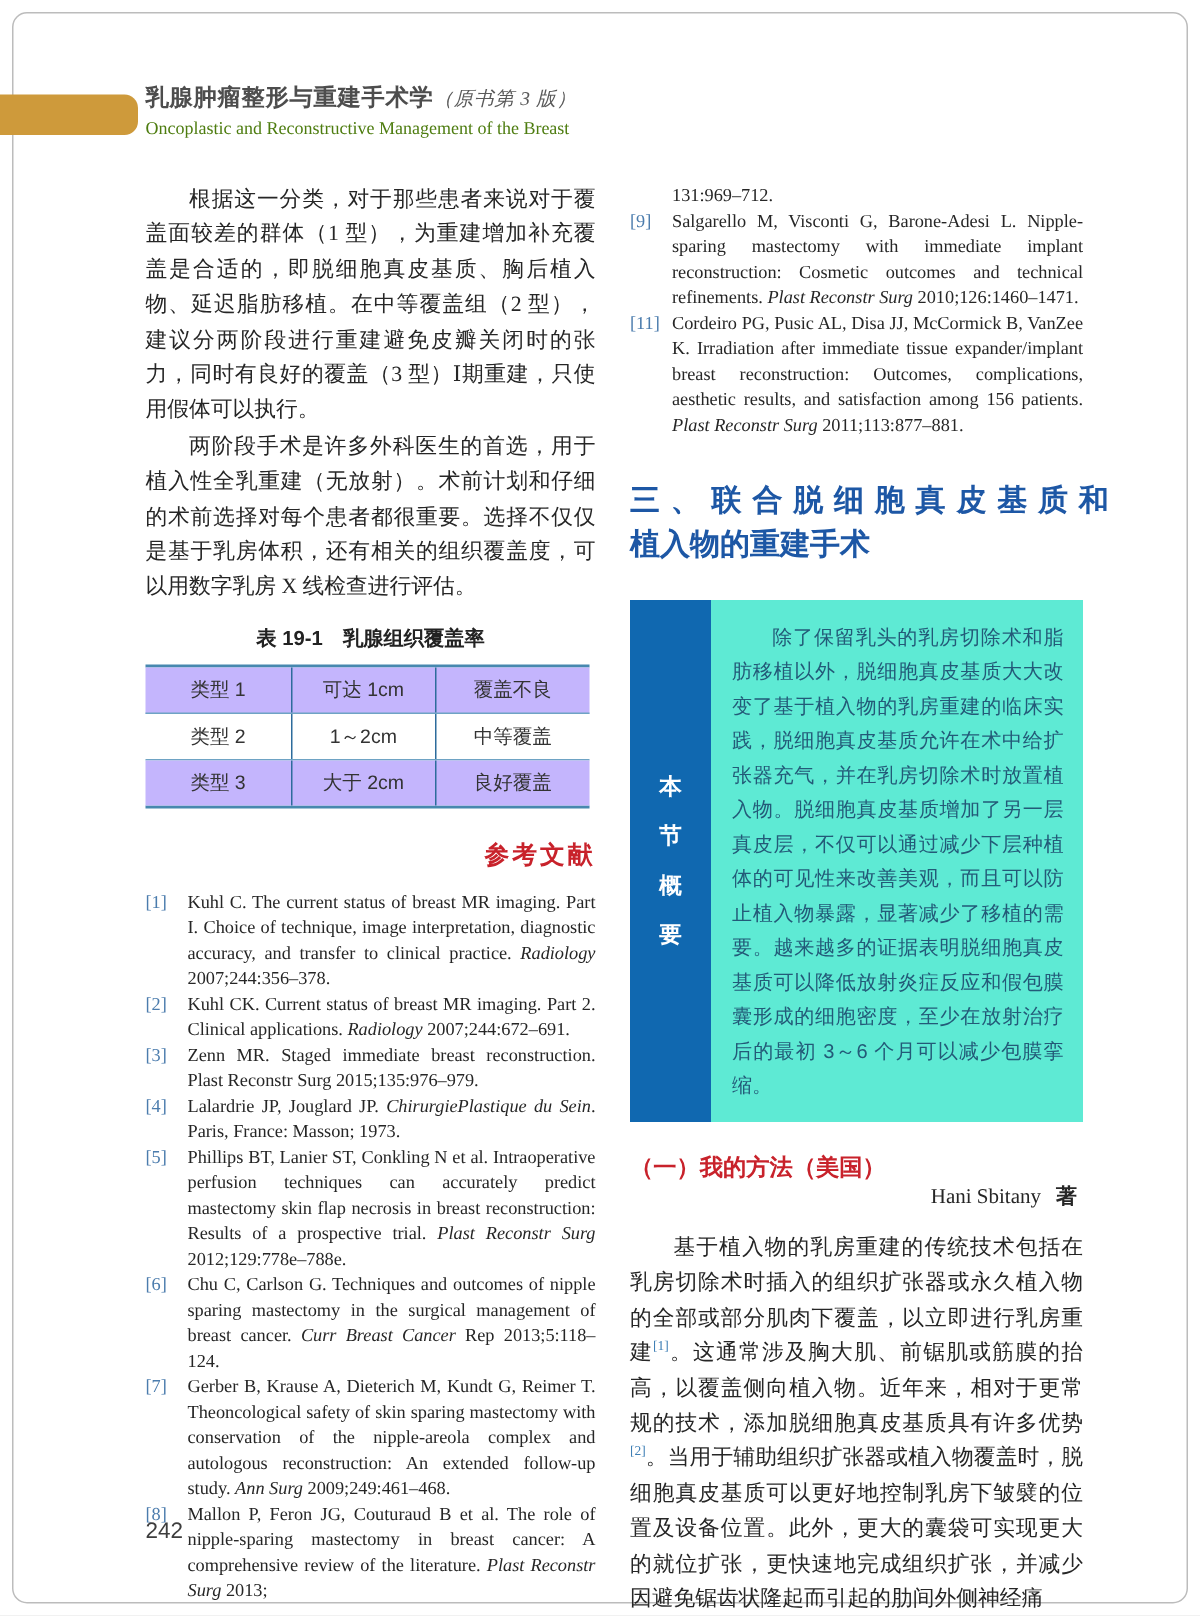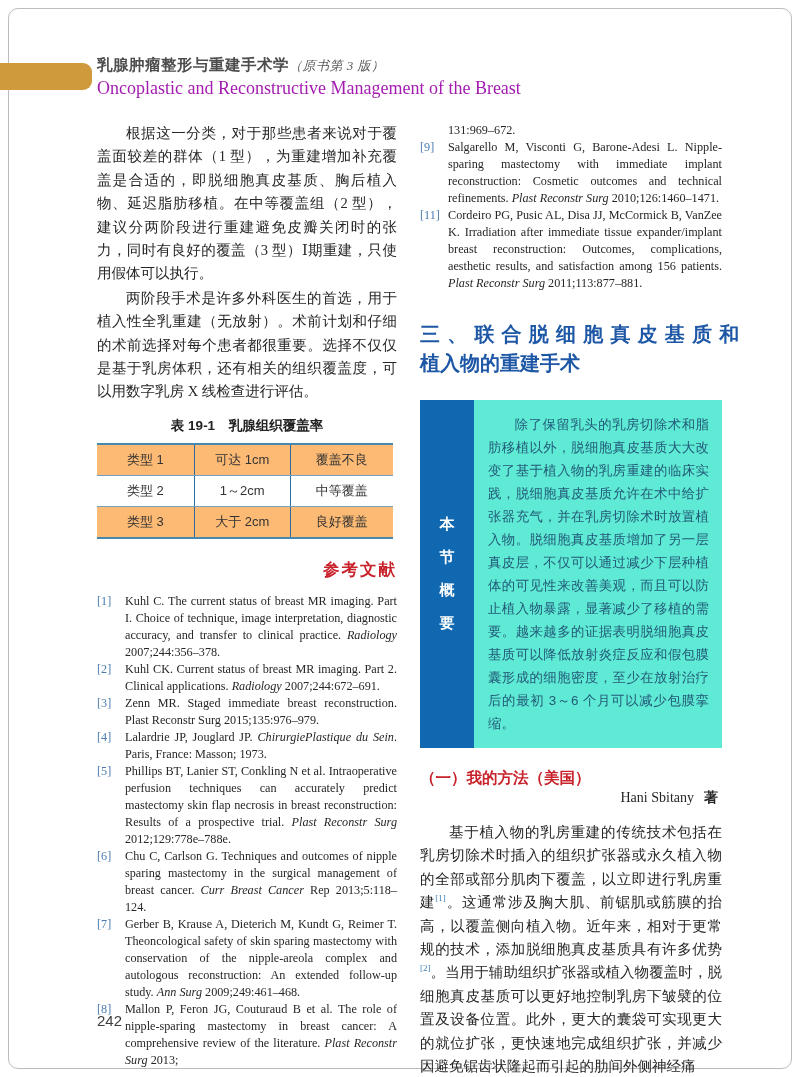--- a/index.html
+++ b/index.html
@@ -19,21 +19,21 @@
   .header{position:absolute;left:97px;top:55px;width:620px;}
   .header .title-zh{
     font-family:"Liberation Sans","DejaVu Sans",sans-serif;
     font-size:15.5px;font-weight:bold;color:#4d4d4d;letter-spacing:.5px;
   }
   .header .title-edition{
     font-family:"Liberation Serif","DejaVu Serif",serif;
     font-size:13px;font-weight:normal;font-style:italic;color:#5a5a5a;
   }
   .header .title-en{
-    font-size:18px;color:#a21caf;margin-top:2px;
+    font-size:12px;color:#4d7c0f;margin-top:2px;
   }
   .col{position:absolute;top:122px;}
   .col-left{left:97px;width:300px;}
   .col-right{left:420px;width:302px;}
   .body-p{
     margin:0;font-size:14.5px;line-height:23.4px;text-align:justify;
     text-indent:2em;color:#262626;
   }
   .body-p + .body-p{margin-top:1px;}
   .table-caption{
@@ -42,21 +42,21 @@
     margin-top:13px;
   }
   .cov-table{
     margin-top:8px;width:296px;
     border-top:2px solid #4788af;border-bottom:2px solid #4788af;
   }
   .cov-row{
     display:grid;grid-template-columns:32.7% 32.4% 34.9%;height:30px;
   }
   .cov-row:not(:last-child){border-bottom:1px solid #6ea3c4;}
-  .cov-row.alt{background:#fdba74;}
+  .cov-row.alt{background:#c4b5fd;}
   .cov-cell{
     font-family:"Liberation Sans","DejaVu Sans",sans-serif;
     font-size:13px;color:#333;text-align:center;line-height:30px;
   }
   .cov-cell + .cov-cell{border-left:1px solid #2d6c9c;}
   .refs-heading{
     font-family:"Liberation Sans","DejaVu Sans",sans-serif;
     font-size:16.5px;font-weight:bold;color:#c8222b;text-align:right;
     margin-top:20px;margin-bottom:12px;letter-spacing:2px;
   }
@@ -177,21 +177,21 @@
         <span class="ref-body"><span>Gerber B, Krause A, Dieterich M, Kundt G, Reimer T. Theoncological safety of skin sparing mastectomy with conservation of the nipple-areola complex and autologous reconstruction: An extended follow-up study. </span><i>Ann Surg</i><span> 2009;249:461–468.</span></span>
       </div>
       <div class="ref">
         <span class="ref-num">[8]</span>
         <span class="ref-body"><span>Mallon P, Feron JG, Couturaud B et al. The role of nipple-sparing mastectomy in breast cancer: A comprehensive review of the literature. </span><i>Plast Reconstr Surg</i><span> 2013;</span></span>
       </div>
     </div>
   </div>
 
   <div class="col col-right">
-    <div class="ref-cont">131:969–672.</div>
+    <div class="ref-cont">131:969–712.</div>
 
     <div class="refs">
       <div class="ref">
         <span class="ref-num">[9]</span>
         <span class="ref-body"><span>Salgarello M, Visconti G, Barone-Adesi L. Nipple-sparing mastectomy with immediate implant reconstruction: Cosmetic outcomes and technical refinements. </span><i>Plast Reconstr Surg</i><span> 2010;126:1460–1471.</span></span>
       </div>
       <div class="ref">
         <span class="ref-num">[11]</span>
         <span class="ref-body"><span>Cordeiro PG, Pusic AL, Disa JJ, McCormick B, VanZee K. Irradiation after immediate tissue expander/implant breast reconstruction: Outcomes, complications, aesthetic results, and satisfaction among 156 patients. </span><i>Plast Reconstr Surg</i><span> 2011;113:877–881.</span></span>
       </div>

